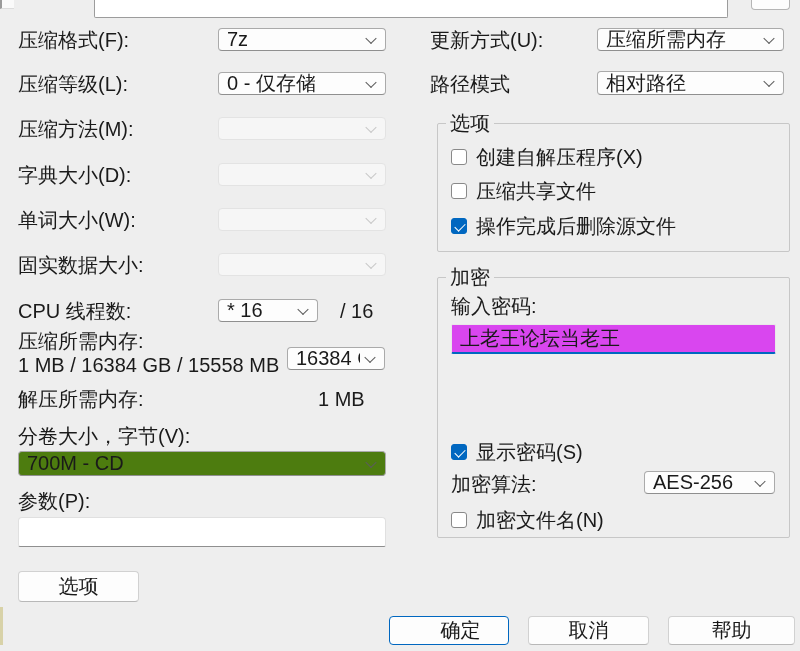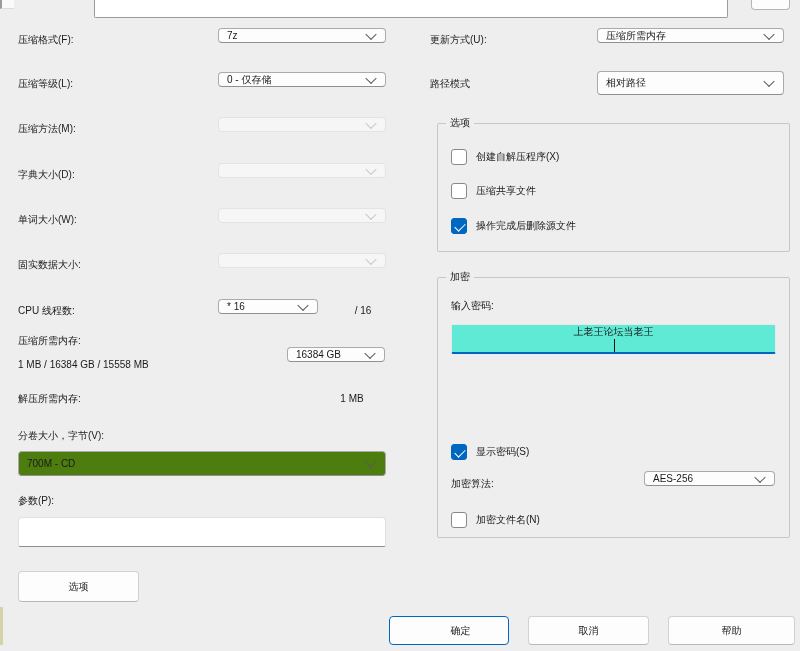--- a/index.html
+++ b/index.html
@@ -5,33 +5,33 @@
   html,body { margin:0; padding:0; }
   body {
     font-family: "Liberation Sans", "DejaVu Sans", sans-serif;
     background:#e2e2e2;
   }
   #dialog {
     position:relative;
     width:800px; height:651px;
     background:#eeeeee;
     overflow:hidden;
-    font-size:10px;
+    font-size:20px;
     color:#1a1a1a;
   }
   .label {
     position:absolute;
     white-space:nowrap;
     line-height:18px;
     color:#1a1a1a;
   }
   
   .dd {
     position:absolute;
-    height:15px;
+    height:23px;
     background:#fdfdfd;
     border:1px solid #aaaaaa;
     border-bottom-color:#8f8f8f;
     border-radius:4px;
     box-sizing:border-box;
     display:flex; align-items:center;
     padding:0 24px 0 8px;
     color:#1a1a1a;
     cursor:default;
   }
@@ -51,26 +51,26 @@
     background:#ffffff;
     border:1px solid #e0e0e0;
     border-bottom:1px solid #8f8f8f;
     border-radius:4px 4px 2px 2px;
     box-sizing:border-box;
     display:flex; align-items:center;
     padding:0 8px;
   }
   .pwd {
     position:absolute;
-    background:#5eead4;
+    background:#d946ef;
     border:1px solid #e8e8e8;
     border-bottom:2px solid #0067c0;
     border-radius:2px;
     box-sizing:border-box;
-    display:flex; align-items:center;
+    display:flex; align-items:flex-start;
     padding:0 8px;
     flex-direction:column;
   }
   .caret { display:inline-block; width:1px; height:16px; background:#111; margin-left:1px; }
   
   .group {
     position:absolute;
     border:1px solid #c7c7c7;
     border-radius:2px;
     box-sizing:border-box;
@@ -139,21 +139,21 @@
     position:absolute; left:0; top:0; width:14px; height:9px;
     background:#fafafa;
     border-left:2px solid #9a9a9a;
     border-bottom:1px solid #dcdcdc;
     box-sizing:border-box;
   }
   .frag-sliver {
     position:absolute; left:0; top:607px; width:3px; height:38px;
     background:#d8d2a8;
   }
-  .rt { text-align:center; display:block; }
+  .rt { text-align:left; display:block; }
 </style>
 </head>
 <body>
 
 <div id="dialog">
 
   <div class="frag-corner"></div>
   <div class="frag-combo"></div>
   <div class="frag-btn"></div>
   <div class="frag-sliver"></div>

